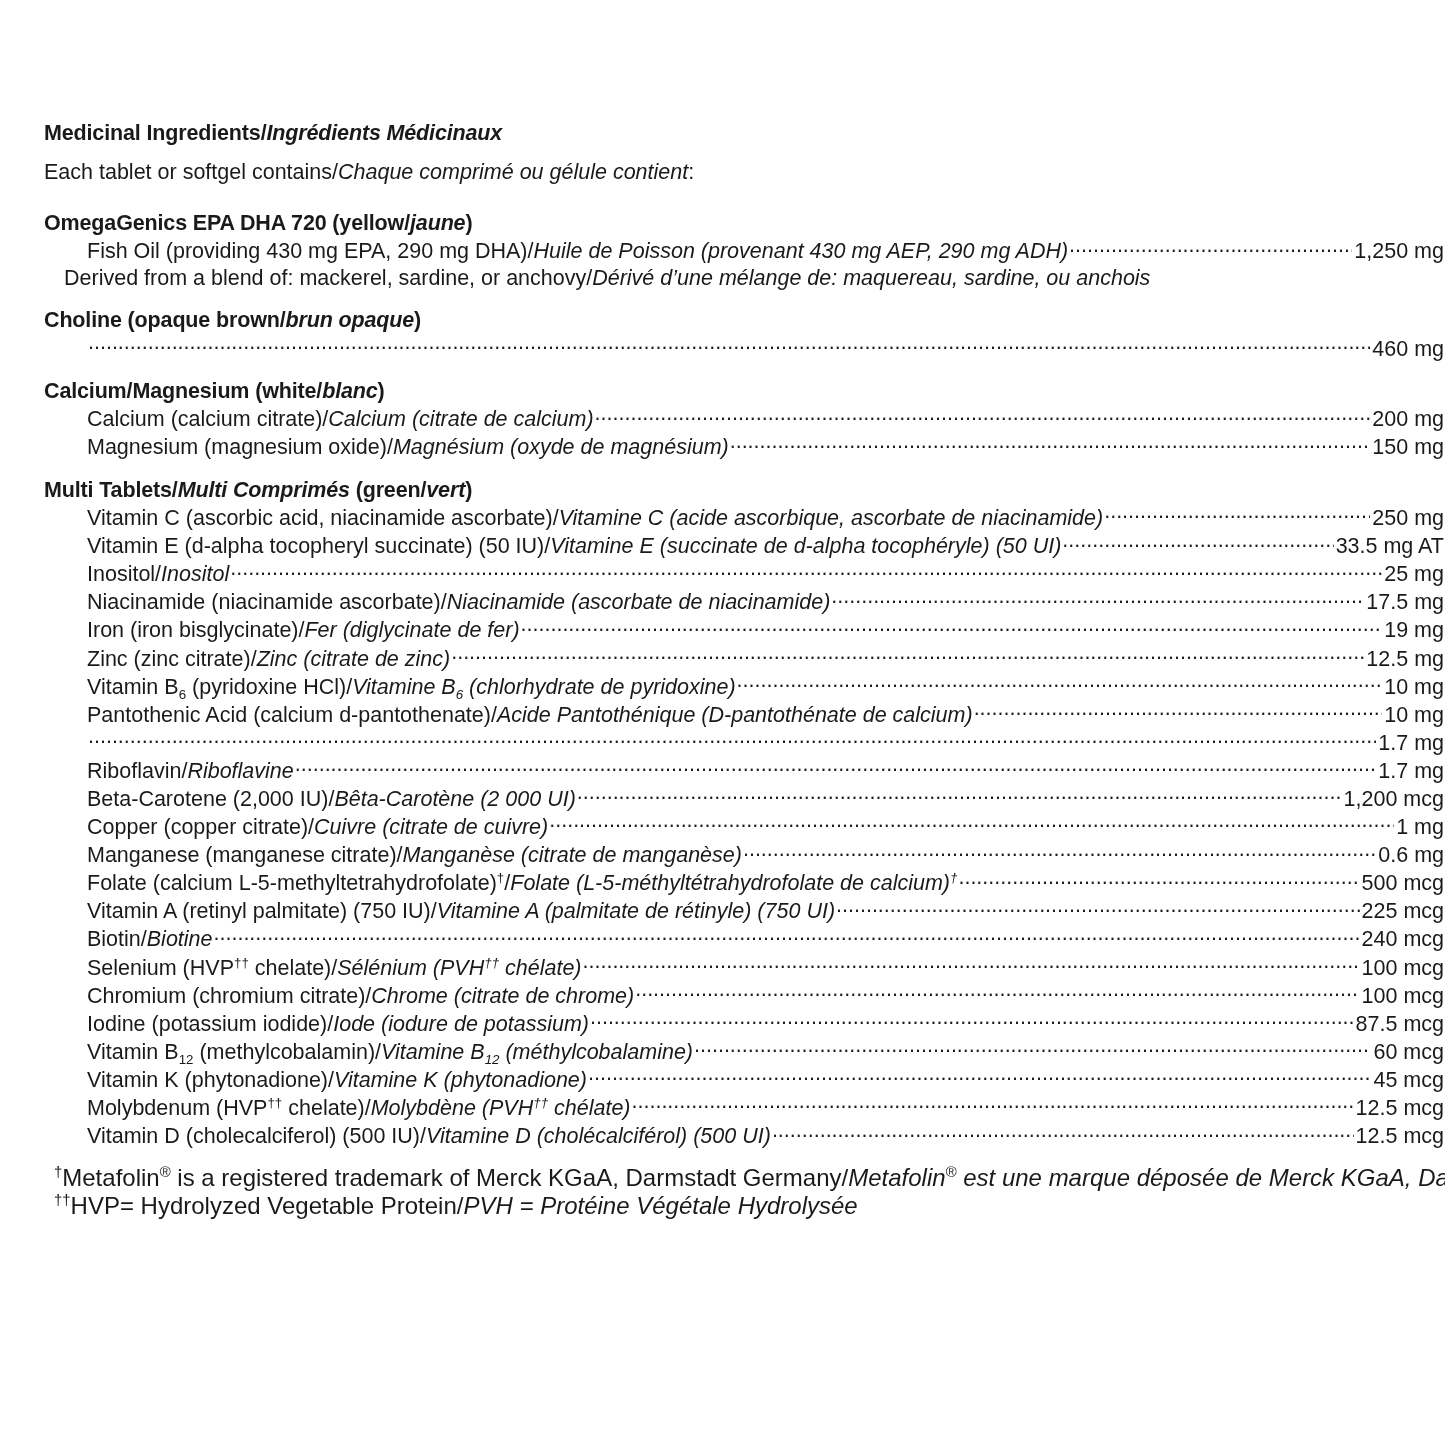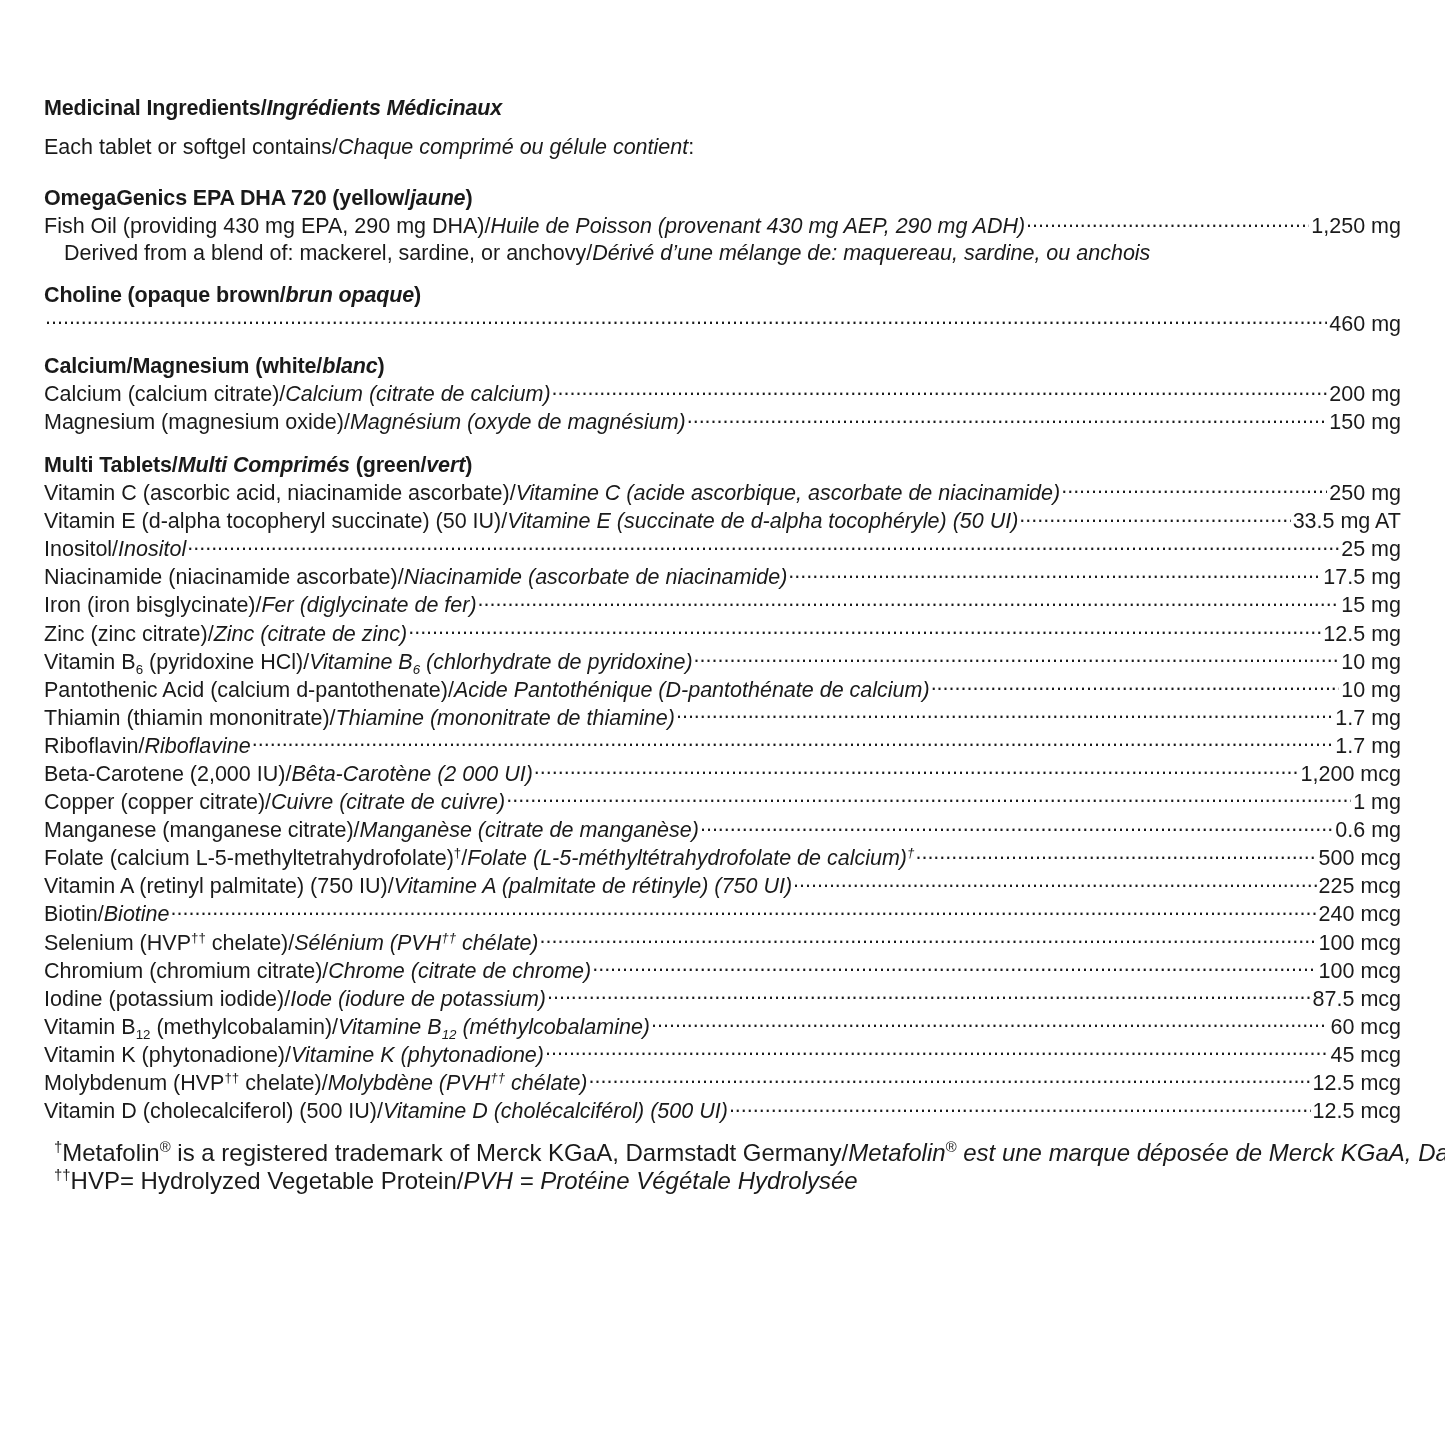--- a/index.html
+++ b/index.html
@@ -12,21 +12,21 @@
     height: 1445px;
     font-family: "Liberation Sans", "DejaVu Sans", sans-serif;
     color: #1a1a1a;
     -webkit-font-smoothing: antialiased;
   }
   .page {
     position: relative;
     width: 1445px;
     height: 1445px;
     box-sizing: border-box;
-    padding: 95px 44px 0 44px;
+    padding: 120px 44px 0 44px;
   }
 
   
   .blk  { font-size: 21.5px; line-height: 26.6px; }
   .hdr  { font-weight: bold; font-size: 21.5px; line-height: 26.6px; letter-spacing: -0.15px; }
   .it   { font-style: italic; }
   .bi   { font-style: italic; font-weight: bold; }
 
   
   .title-line   { margin: 0; }
@@ -36,20 +36,21 @@
   .section-head.first { margin-top: 25px; }
 
   
   .row {
     display: flex;
     align-items: baseline;
     width: 100%;
     font-size: 21.5px;
     line-height: 26.6px;
     white-space: nowrap;
+    margin-left: 43px;
   }
   .row .name { flex: 0 0 auto; }
   .row .dots {
     flex: 1 1 auto;
     overflow: hidden;
     margin: 0 0px 0 1px;
     position: relative;
     height: 1em;
   }
   .row .dots::before {
@@ -149,39 +150,38 @@
         <span class="amt">25 mg</span>
       </div>
       <div class="row">
         <span class="name">Niacinamide (niacinamide ascorbate)/<span class="it">Niacinamide (ascorbate de niacinamide)</span></span>
         <span class="dots"></span>
         <span class="amt">17.5 mg</span>
       </div>
       <div class="row">
         <span class="name">Iron (iron bisglycinate)/<span class="it">Fer (diglycinate de fer)</span></span>
         <span class="dots"></span>
-        <span class="amt">15 mg</span>
+        <span class="amt">19 mg</span>
       </div>
       <div class="row">
         <span class="name">Zinc (zinc citrate)/<span class="it">Zinc (citrate de zinc)</span></span>
         <span class="dots"></span>
         <span class="amt">12.5 mg</span>
       </div>
       <div class="row">
         <span class="name">Vitamin B<sub>6</sub> (pyridoxine HCl)/<span class="it">Vitamine B<sub>6</sub> (chlorhydrate de pyridoxine)</span></span>
         <span class="dots"></span>
         <span class="amt">10 mg</span>
       </div>
       <div class="row">
         <span class="name">Pantothenic Acid (calcium d-pantothenate)/<span class="it">Acide Pantothénique (D-pantothénate de calcium)</span></span>
         <span class="dots"></span>
         <span class="amt">10 mg</span>
       </div>
       <div class="row">
-        <span class="name">Thiamin (thiamin mononitrate)/<span class="it">Thiamine (mononitrate de thiamine)</span></span>
         <span class="dots"></span>
         <span class="amt">1.7 mg</span>
       </div>
       <div class="row">
         <span class="name">Riboflavin/<span class="it">Riboflavine</span></span>
         <span class="dots"></span>
         <span class="amt">1.7 mg</span>
       </div>
       <div class="row">
         <span class="name">Beta-Carotene (2,000 IU)/<span class="it">Bêta-Carotène (2 000 UI)</span></span>

